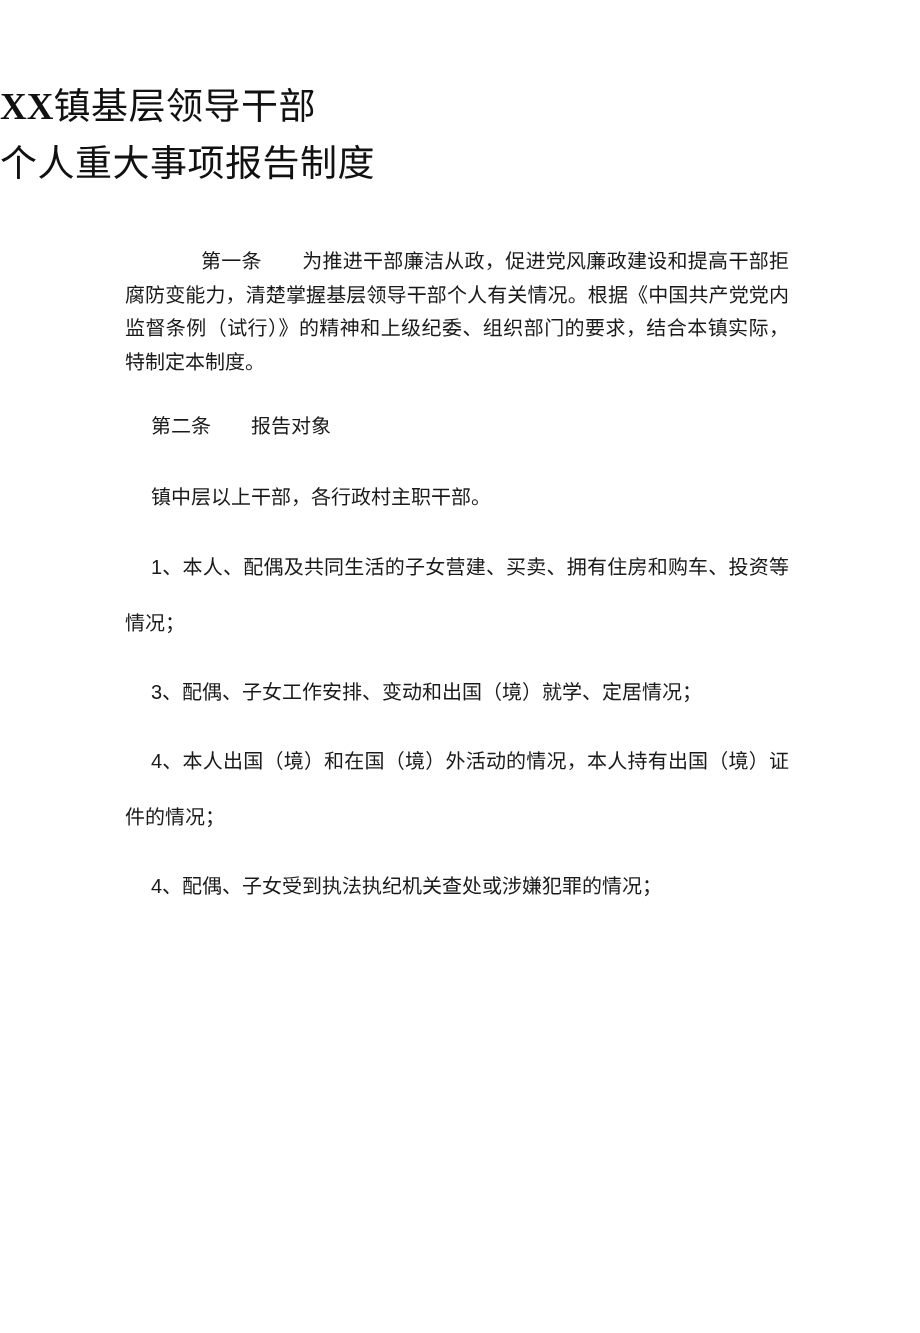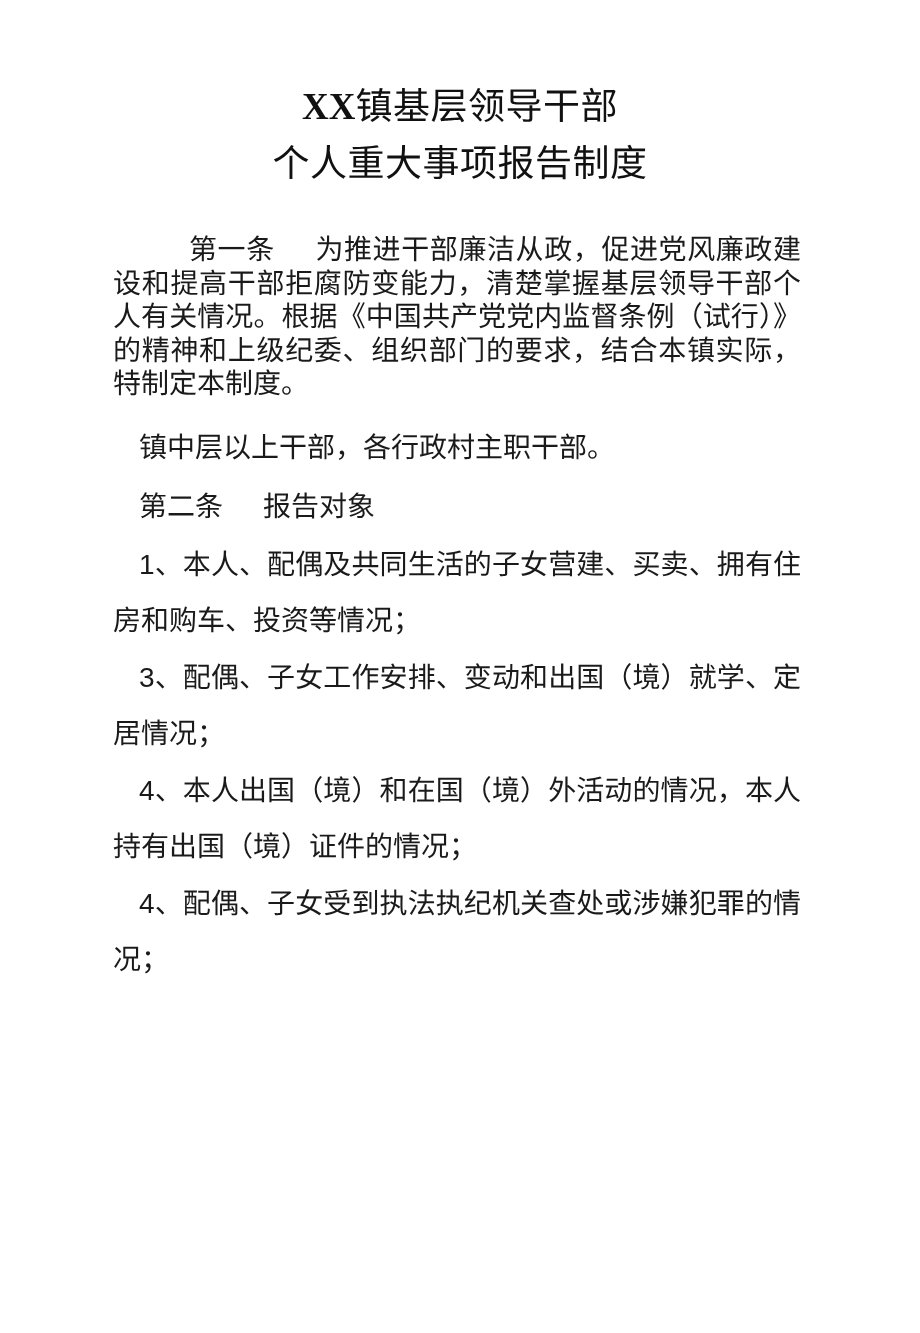--- a/index.html
+++ b/index.html
@@ -20,21 +20,21 @@
     color: #1a1a1a;
     -webkit-font-smoothing: antialiased;
   }
 
   
   .doc-title {
     position: absolute;
     top: 78px;
     left: 0;
     width: 920px;
-    text-align: center;
+    text-align: left;
   }
 
   .doc-title .title-line {
     display: block;
     font-family: "Liberation Sans", "DejaVu Sans", sans-serif;
     font-size: 37px;
     line-height: 57px;
     font-weight: 400;
     letter-spacing: 0.5px;
     color: #111111;
@@ -49,22 +49,22 @@
 
   
   .body-text {
     position: absolute;
     top: 232px;
     left: 112px;
     width: 690px;
   }
 
   .para {
-    margin: 1px;
-    font-size: 28px;
+    margin: 13px;
+    font-size: 20px;
     color: #1a1a1a;
     white-space: pre-wrap;
     word-break: break-all;
   }
 
   
   .para--article1 {
     line-height: 33.5px;
     text-align: justify;
     text-justify: inter-character;
@@ -98,23 +98,23 @@
 
   <div class="doc-title">
     <span class="title-line"><span class="latin">XX</span><span>镇基层领导干部</span></span>
     <span class="title-line"><span>个人重大事项报告制度</span></span>
   </div>
 
   <div class="body-text">
 
     <p class="para para--article1"><span>第一条</span><span class="gap"></span><span>为推进干部廉洁从政，促进党风廉政建设和提高干部拒腐防变能力，清楚掌握基层领导干部个人有关情况。根据《中国共产党党内监督条例（试行）》的精神和上级纪委、组织部门的要求，结合本镇实际，特制定本制度。</span></p>
 
+    <p class="para para--loose"><span>第二条</span><span class="gap"></span><span>报告对象</span></p>
+
     <p class="para para--loose">镇中层以上干部，各行政村主职干部。</p>
-
-    <p class="para para--loose"><span>第二条</span><span class="gap"></span><span>报告对象</span></p>
 
 
     <p class="para para--item">1、本人、配偶及共同生活的子女营建、买卖、拥有住房和购车、投资等情况；</p>
     <p class="para para--item">3、配偶、子女工作安排、变动和出国（境）就学、定居情况；</p>
     <p class="para para--item">4、本人出国（境）和在国（境）外活动的情况，本人持有出国（境）证件的情况；</p>
     <p class="para para--item">4、配偶、子女受到执法执纪机关查处或涉嫌犯罪的情况；</p>
 
   </div>
 </div>
 

